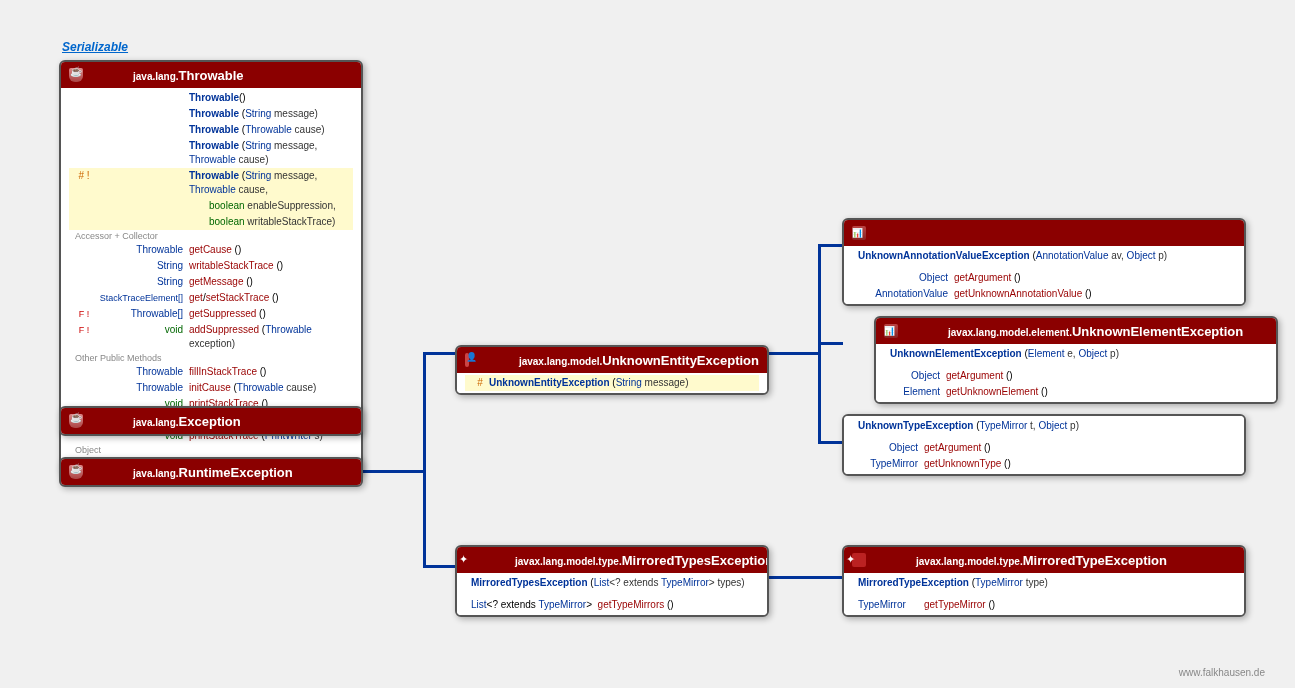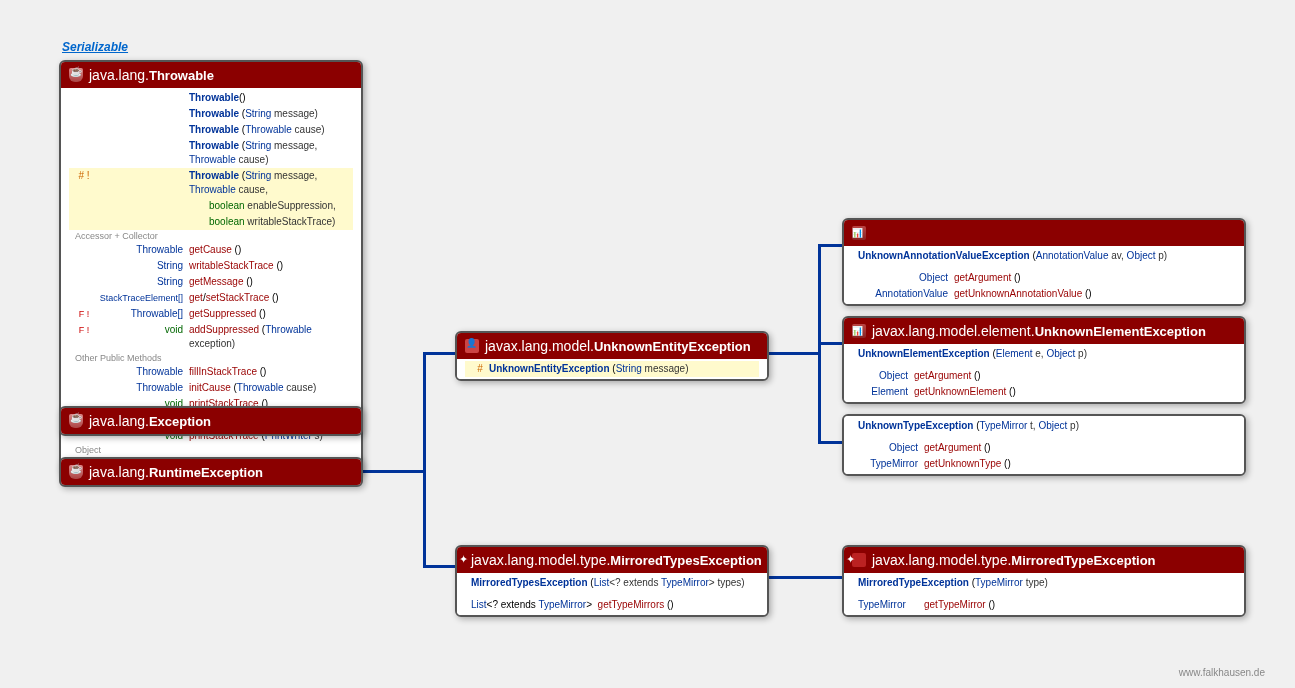--- a/index.html
+++ b/index.html
@@ -30,22 +30,23 @@
 }
 .class-header {
   background: #8b0000;
   color: white;
   padding: 4px 8px;
   display: flex;
   align-items: center;
   min-height: 18px;
 }
 .pkg-name {
-  font-size: 14px;
-  font-weight: normal;
+  font-size: 10px;
+  font-weight: bold;
+  margin-left: 44px;
 }
 .class-name {
   font-weight: bold;
   font-size: 13px;
 }
 .icon {
   width: 14px;
   height: 14px;
   margin-right: 6px;
   display: inline-block;
@@ -282,21 +283,21 @@
   </div>
 </div>
 
 <div class="class-box" style="left:59px;top:457px;width:300px">
   <div class="class-header">
     <span class="icon icon-cup"></span>
     <span><span class="pkg-name">java.lang.</span><span class="class-name">RuntimeException</span></span>
   </div>
 </div>
 
-<div class="class-box" style="left:455px;top:331px;width:310px">
+<div class="class-box" style="left:455px;top:345px;width:310px">
   <div class="class-header">
     <span class="icon icon-person"></span>
     <span><span class="pkg-name">javax.lang.model.</span><span class="class-name">UnknownEntityException</span></span>
   </div>
   <div class="members">
     <div class="member-row highlight">
         <span class="mod-col mod-protected">#</span>
         <span class="name-col"><span class="ctor-name">UnknownEntityException</span><span> (</span><span class="param-type">String</span><span class="param-name"> message)</span></span>
       </div>
   </div>
@@ -315,21 +316,21 @@
         <span class="type-col">Object</span>
         <span class="name-col"><span class="method-name">getArgument</span><span> ()</span></span>
       </div>
     <div class="member-row">
         <span class="type-col">AnnotationValue</span>
         <span class="name-col"><span class="method-name">getUnknownAnnotationValue</span><span> ()</span></span>
       </div>
   </div>
 </div>
 
-<div class="class-box" style="left:842px;top:316px;width:400px">
+<div class="class-box" style="left:874px;top:316px;width:400px">
   <div class="class-header">
     <span class="icon icon-bars"></span>
     <span><span class="pkg-name">javax.lang.model.element.</span><span class="class-name">UnknownElementException</span></span>
   </div>
   <div class="members">
     <div class="member-row">
         <span class="name-col"><span class="ctor-name">UnknownElementException</span><span> (</span><span class="param-type">Element</span><span class="param-name"> e, </span><span class="param-type">Object</span><span class="param-name"> p)</span></span>
       </div>
     <div style="height:6px"></div>
     <div class="member-row">

